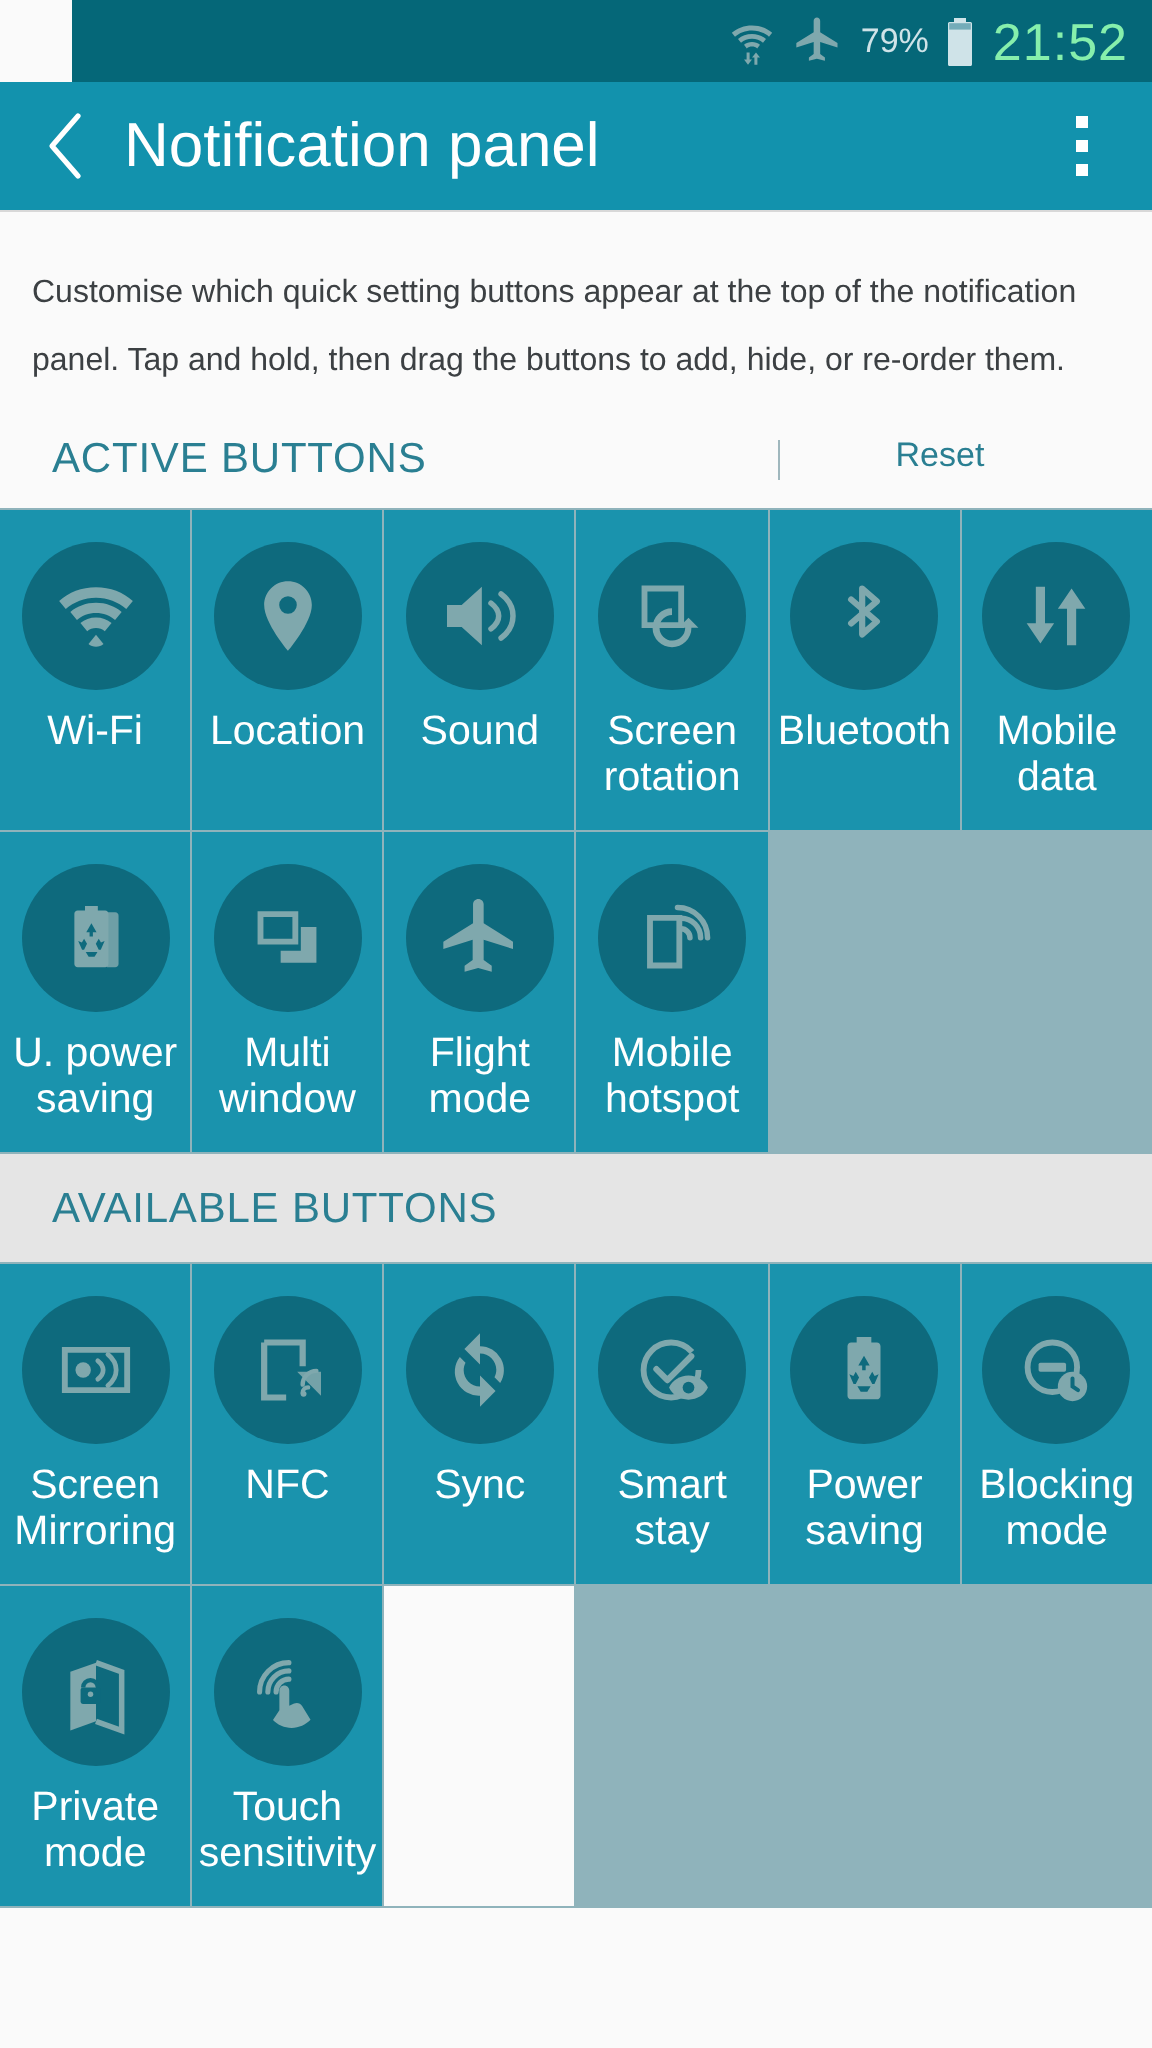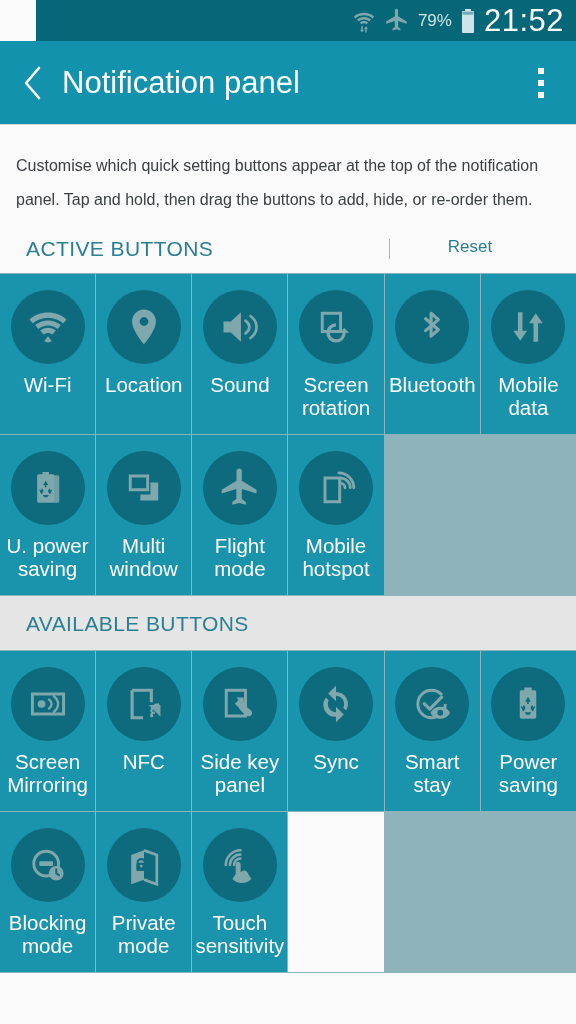--- a/index.html
+++ b/index.html
@@ -13,25 +13,25 @@
   
   .status-bar{
     height:41px; background:#056778;
     display:flex; align-items:center; justify-content:flex-end;
     padding:0 12px 0 0; gap:8px;
     color:#cfe3e8;
     margin-left:36px;
   }
   .status-icon{ display:flex; align-items:center; }
   .battery-pct{ font-size:17px; color:#cfe3e8; letter-spacing:0px; }
-  .clock{ font-size:31px; color:#ffffff; letter-spacing:0.5px; line-height:1; }
+  .clock{ font-size:26px; color:#86efac; letter-spacing:0.5px; line-height:1; }
 
   
   .action-bar{
-    height:84px; background:#1292ad;
+    height:65px; background:#1292ad;
     display:flex; align-items:center; padding:0 18px;
     border-bottom:1px solid #d8d8d8;
   }
   .back-chevron{
     width:30px; height:36px; flex:0 0 auto;
     display:flex; align-items:center; justify-content:center;
     cursor:pointer;
   }
   .app-title{
     color:#ffffff; font-size:31px; font-weight:400;
@@ -279,31 +279,20 @@
               <path d="M32 32a7.5 7.5 0 0 1 7.5-7.5"></path>
             </g>
             <circle class="gl" cx="32.5" cy="37" r="1.6"></circle>
           </svg>
         </div>
         <div class="tile-label">NFC</div>
       </div>
       <div class="tile">
         <div class="tile-circle">
           <svg viewBox="0 0 48 48" width="44" height="44">
-            <path class="gs" stroke-width="3.2" d="M9 9h21v28H9z"></path>
-            <path class="gl" d="M20 17h8v8l-2.6-2.6-4.2 4.2-2.8-2.8 4.2-4.2z"></path>
-            <path class="gl" d="M28 22c1.8 3.5 4.4 6.4 7.4 8.6 1.8 1.3 2.3 3.4 1.2 5-1.2 1.8-3.4 2.3-5.1 1.2-4.8-3-8.6-7.4-11-12.6z"></path>
-          </svg>
-        </div>
-        <div class="tile-label">Side key
-panel</div>
-      </div>
-      <div class="tile">
-        <div class="tile-circle">
-          <svg viewBox="0 0 48 48" width="44" height="44">
             <path class="gl" d="M24 11V5l-8.5 8.5L24 22v-6c4.9 0 8.9 4 8.9 8.9 0 1.5-.4 2.9-1 4.1l3.1 3.1a13.1 13.1 0 0 0-11-20.1z" transform="translate(0,-1)"></path>
             <path class="gl" d="M24 37v6l8.5-8.5L24 26v6c-4.9 0-8.9-4-8.9-8.9 0-1.5.4-2.9 1-4.1l-3.1-3.1A13.1 13.1 0 0 0 24 37z" transform="translate(0,1)"></path>
           </svg>
         </div>
         <div class="tile-label">Sync</div>
       </div>
       <div class="tile">
         <div class="tile-circle">
           <svg viewBox="0 0 48 48" width="44" height="44">
             <path class="gs" stroke-width="3.2" d="M38.5 24a15 15 0 1 1-15-15 15 15 0 0 1 11.4 5.2"></path>

